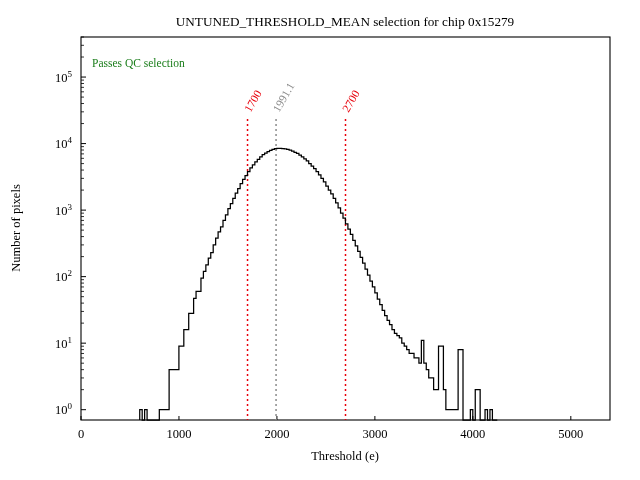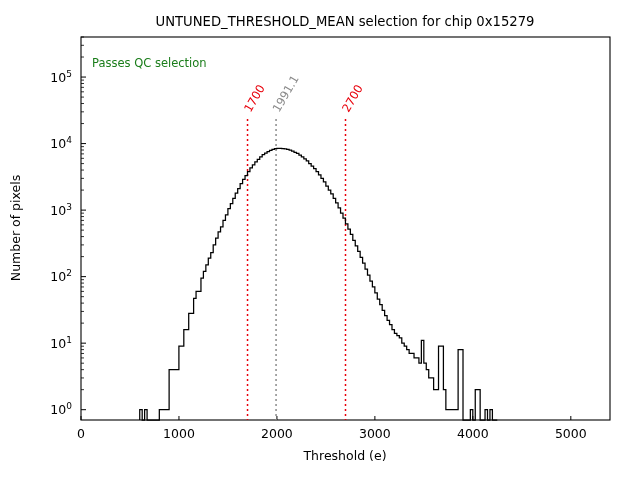--- a/index.html
+++ b/index.html
@@ -1,18 +1,18 @@
 <!DOCTYPE html>
 <html><head>
 <meta charset="utf-8">
 <style>
   html,body{margin:0;padding:0;background:#ffffff;}
   body{width:640px;height:480px;overflow:hidden;
        font-family:"DejaVu Sans","Liberation Sans",sans-serif;}
-  #figure{position:relative;width:640px;height:480px;background:#ffffff;}
+  #figure{position:relative;width:640px;height:480px;background:#ffffff;font-family:Liberation Serif, serif;}
   #plot-svg{display:block;width:640px;height:480px;}
   .ttl{font-size:13.2px;fill:#000000;}
   .axlabel{font-size:12.5px;fill:#000000;}
   .ticklbl{font-size:12.5px;fill:#000000;}
   .annot-green{font-size:11.5px;fill:#1a7d1a;}
   .annot-red{font-size:11.5px;fill:#e8000b;}
   .annot-gray{font-size:11.5px;fill:#8a8a8a;}
   .spine{fill:none;stroke:#000000;stroke-width:1.1;}
   .tick{stroke:#000000;stroke-width:1.0;}
   .tickminor{stroke:#000000;stroke-width:0.8;}

